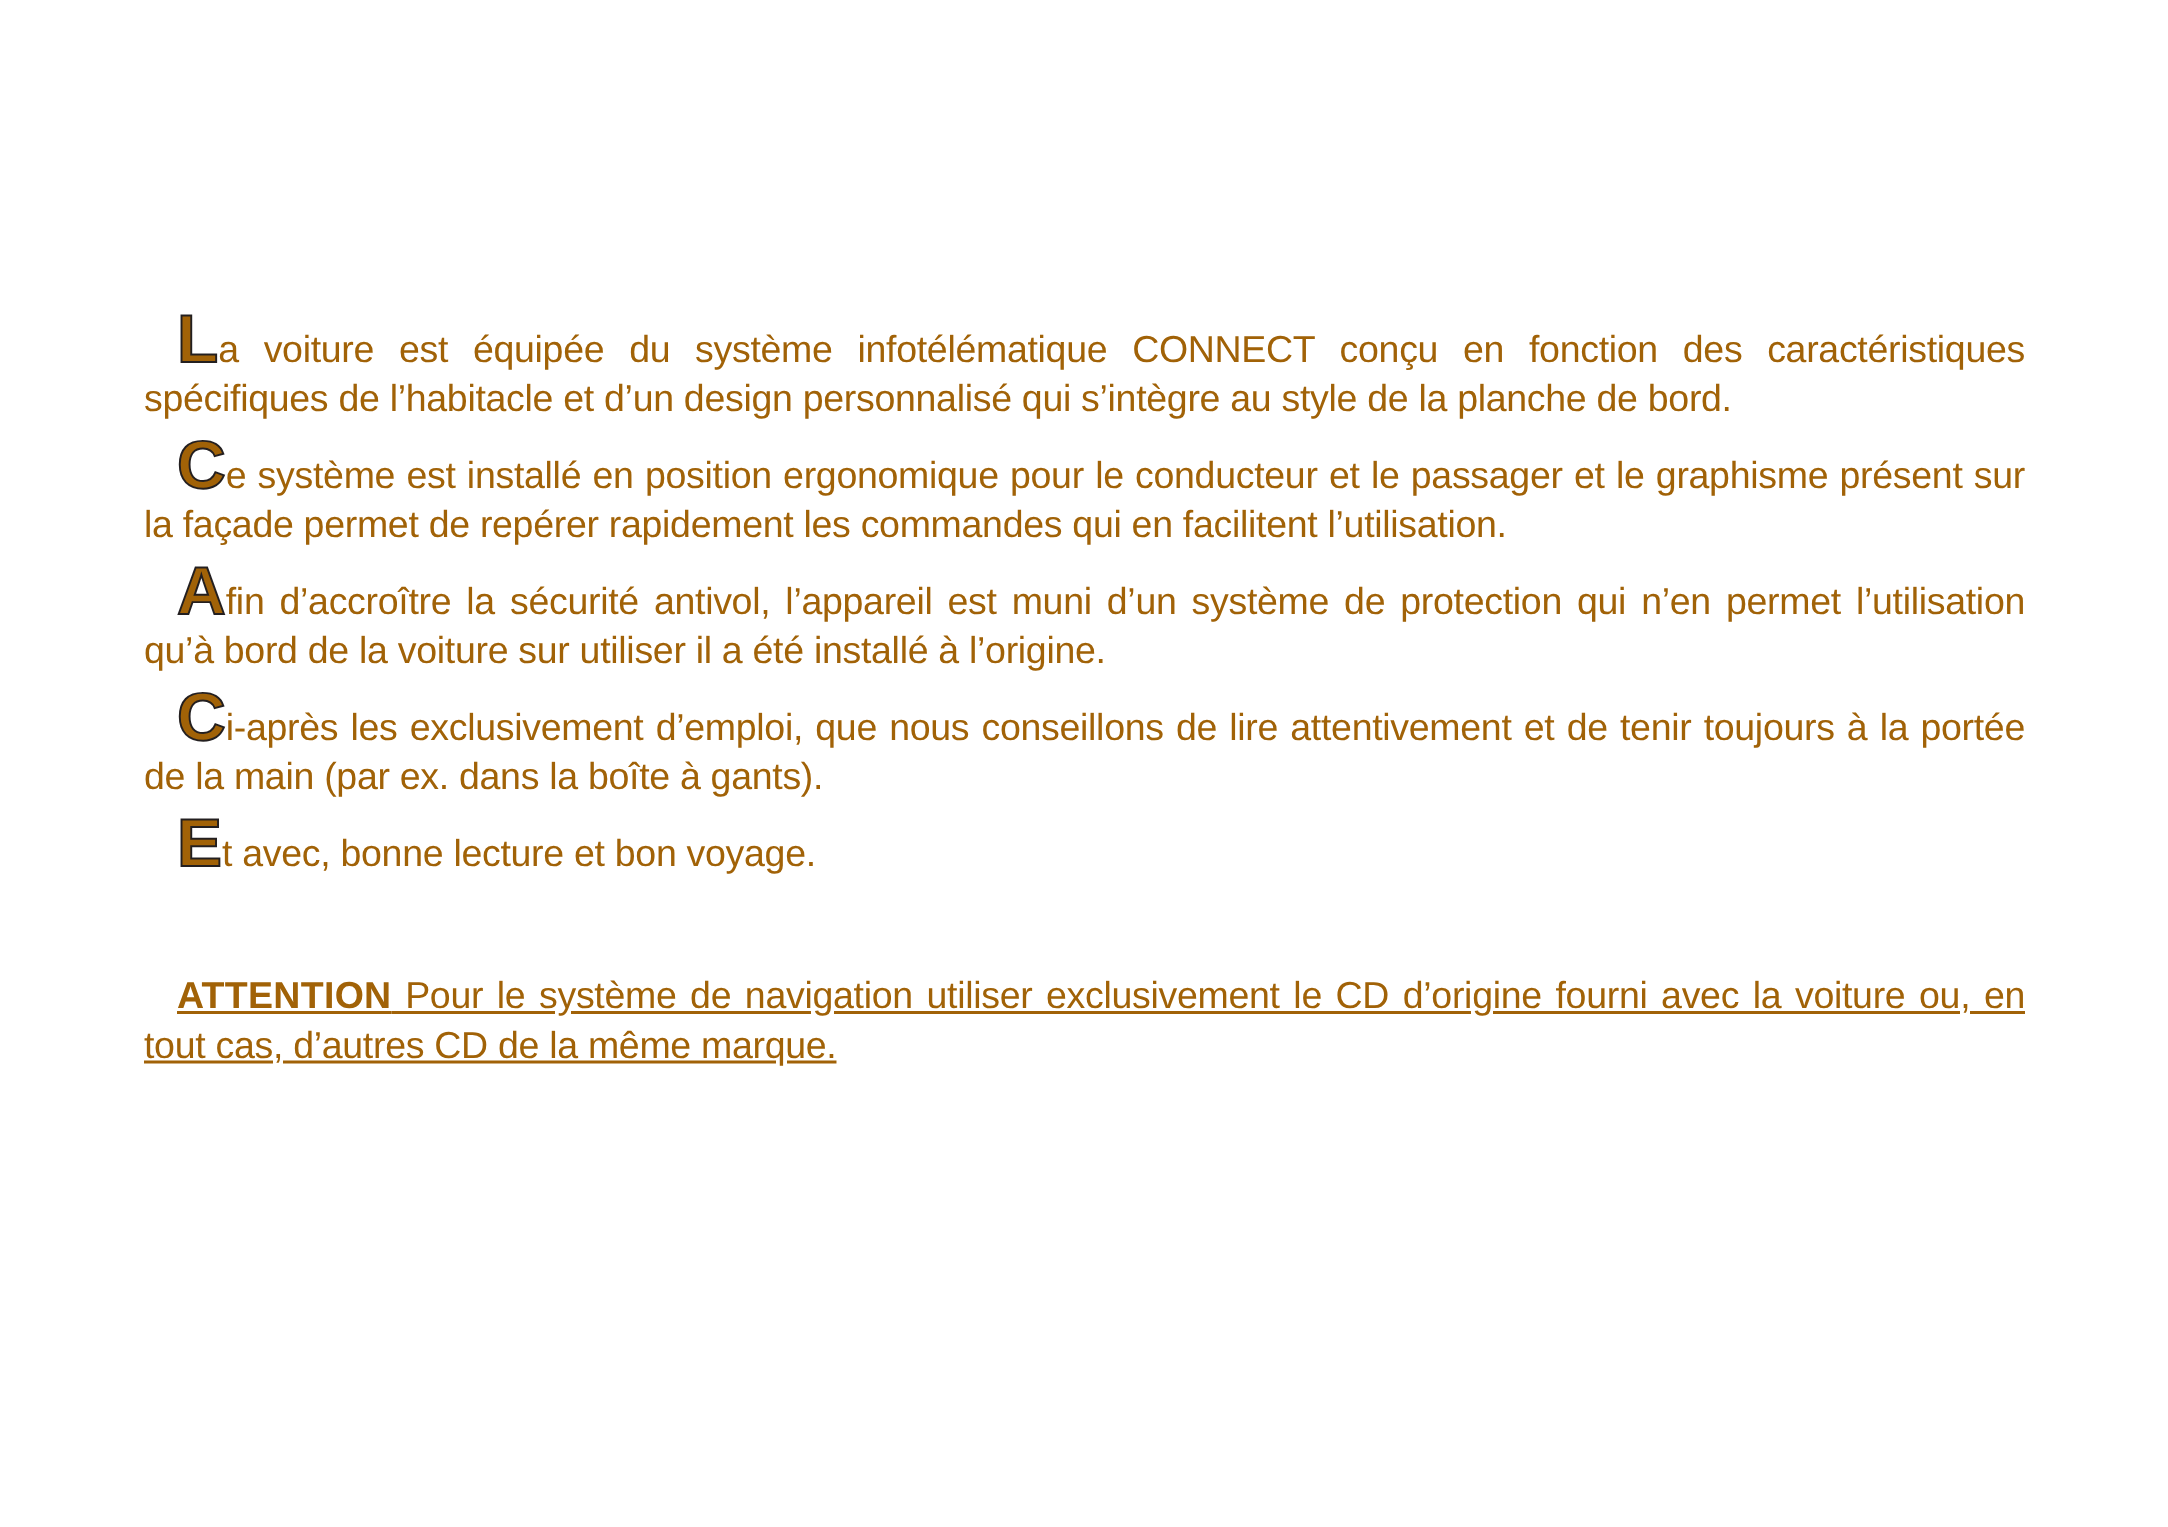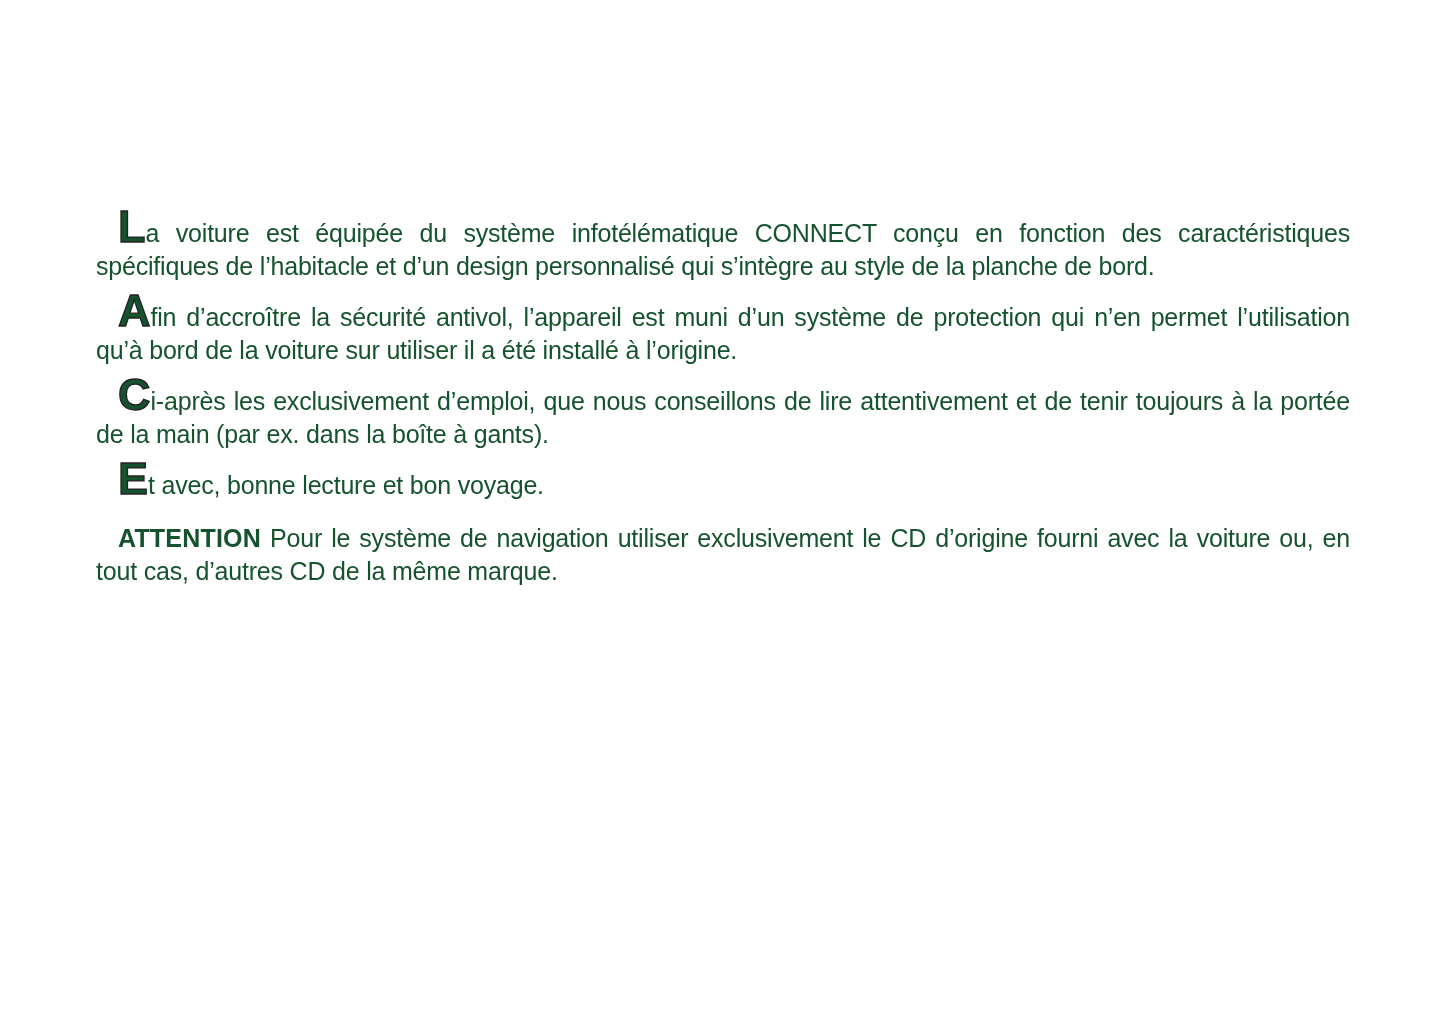--- a/index.html
+++ b/index.html
@@ -13,53 +13,55 @@
     height: 1018px;
     background: #ffffff;
     overflow: hidden;
     font-family: "Liberation Sans", sans-serif;
   }
   .text-block {
     position: absolute;
     left: 96px;
     top: 217px;
     width: 1254px;
-    color: #14532d;
+    color: #a16207;
     font-size: 25px;
     line-height: 33px;
     letter-spacing: -0.2px;
     text-align: justify;
   }
   .para {
     margin: 0 0 18px 0;
     text-indent: 22px;
   }
   .dropcap {
     font-weight: bold;
     font-size: 45px;
     line-height: 0;
     letter-spacing: 0;
     -webkit-text-stroke: 1.3px #231f20;
   }
   .warning {
-    margin-top: 20px;
+    margin-top: 62px;
+    text-decoration: underline;
   }
   .warning-label {
     font-weight: bold;
     letter-spacing: 0.2px;
   }
 </style>
 </head>
 <body>
 
 <div class="page">
   <div class="text-block">
 
     <p class="para"><span class="dropcap">L</span><span>a voiture est équipée du système infotélématique CONNECT conçu en fonction des caractéristiques spécifiques de l’habitacle et d’un design personnalisé qui s’intègre au style de la planche de bord.</span></p>
 
+    <p class="para"><span class="dropcap">C</span><span>e système est installé en position ergonomique pour le conducteur et le passager et le graphisme présent sur la façade permet de repérer rapidement les commandes qui en facilitent l’utilisation.</span></p>
 
     <p class="para"><span class="dropcap">A</span><span>fin d’accroître la sécurité antivol, l’appareil est muni d’un système de protection qui n’en permet l’utilisation qu’à bord de la voiture sur utiliser il a été installé à l’origine.</span></p>
 
     <p class="para"><span class="dropcap">C</span><span>i-après les exclusivement d’emploi, que nous conseillons de lire attentivement et de tenir toujours à la portée de la main (par ex. dans la boîte à gants).</span></p>
 
     <p class="para"><span class="dropcap">E</span><span>t avec, bonne lecture et bon voyage.</span></p>
 
     <p class="para warning"><span class="warning-label">ATTENTION</span><span> Pour le système de navigation utiliser exclusivement le CD d’origine fourni avec la voiture ou, en tout cas, d’autres CD de la même marque.</span></p>
 
   </div>

